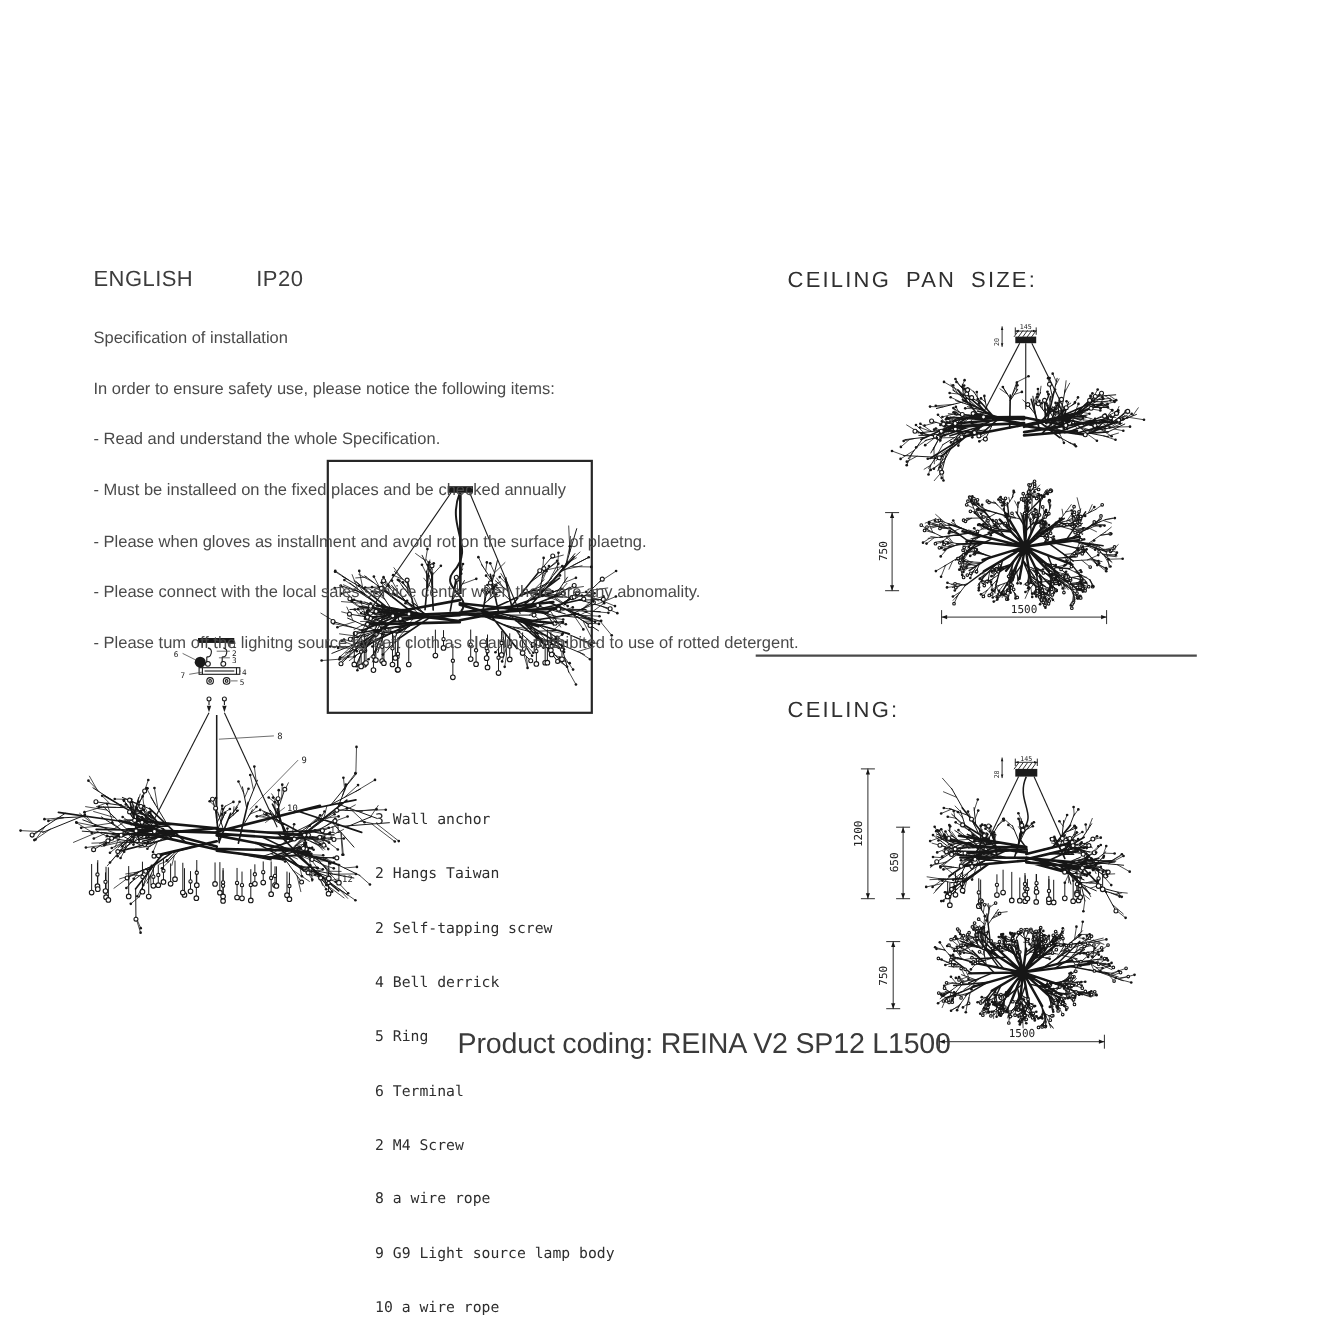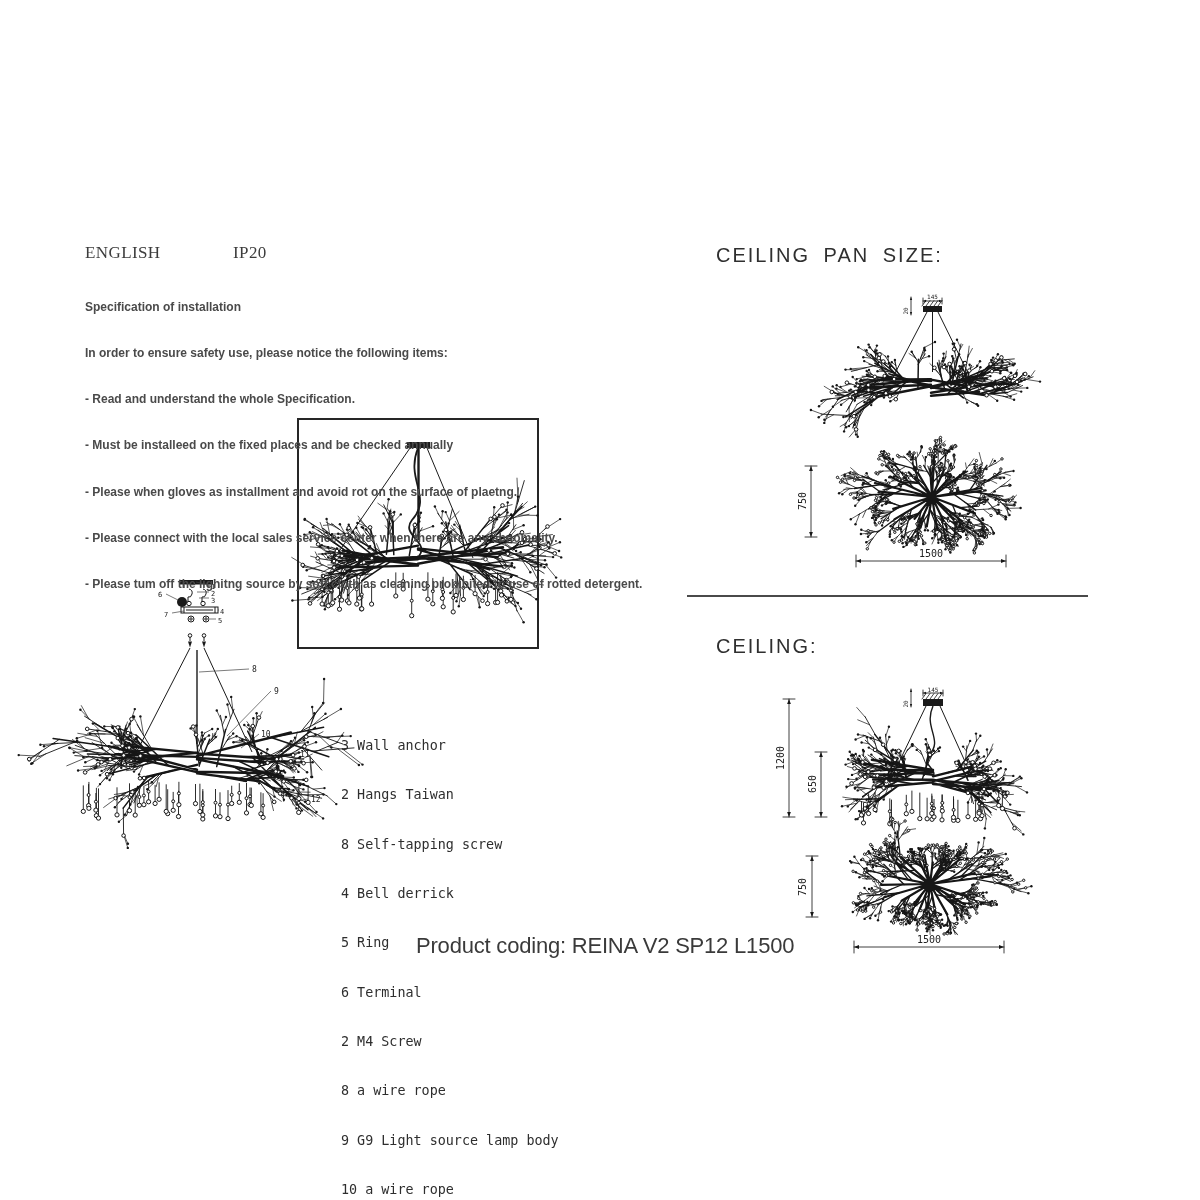--- a/index.html
+++ b/index.html
@@ -1,26 +1,26 @@
 <!DOCTYPE html>
 <html><head>
 <meta charset="utf-8">
 <style>
   html,body{margin:0;padding:0;background:#fff;}
   .sheet{position:relative;width:1200px;height:1200px;background:#ffffff;overflow:hidden;
          font-family:"Liberation Sans",sans-serif;color:#333;}
   #art{position:absolute;left:0;top:0;}
   .t{position:absolute;white-space:pre;}
-  .h1{font-size:17px;color:#3c3c3c;letter-spacing:.4px;font-family:Liberation Serif, serif;}
-  .spec{left:85px;top:269px;font-size:12px;line-height:15.4px;color:#4a4a4a;font-weight:bold;}
+  .h1{font-size:20px;color:#3c3c3c;letter-spacing:.4px;}
+  .spec{left:85px;top:269px;font-size:15px;line-height:15.4px;color:#4a4a4a;}
   .spec div{white-space:pre;}
   .parts{left:341px;top:705px;font-family:"DejaVu Sans Mono",monospace;
          font-size:13.4px;line-height:16.45px;color:#2e2e2e;}
   .cadTitle{font-size:20px;letter-spacing:2px;word-spacing:6px;color:#2f2f2f;}
-  .coding{left:416px;top:933px;font-size:22px;letter-spacing:-0.2px;color:#3a3a3a;}
+  .coding{left:416px;top:933px;font-size:26px;letter-spacing:-0.2px;color:#3a3a3a;}
   #art text{font-family:"DejaVu Sans Mono",monospace;fill:#222;}
   #art .dimtxt{font-size:10px;}
   #art .tinytxt{font-size:6px;}
   #art .callout{font-size:8px;}
   #art .callout-s{font-size:7px;}
 </style>
 </head>
 <body>
 
 <div class="sheet">
@@ -2193,21 +2193,21 @@
     <div>- Read and understand the whole Specification.</div>
     <div>- Must be installeed on the fixed places and be checked annually</div>
     <div>- Please when gloves as installment and avoid rot on the surface of plaetng.</div>
     <div>- Please connect with the local sales service center when there are any abnomality.</div>
     <div>- Please tum off the lighitng source by soft cloth as cleaning prohibited to use of rotted detergent.</div>
   </div>
 
   <div class="t parts">
     <div>3 Wall anchor</div>
     <div>2 Hangs Taiwan</div>
-    <div>8 Self-tapping screw</div>
+    <div>2 Self-tapping screw</div>
     <div>4 Bell derrick</div>
     <div>5 Ring</div>
     <div>6 Terminal</div>
     <div>2 M4 Screw</div>
     <div>8 a wire rope</div>
     <div>9 G9 Light source lamp body</div>
     <div>10 a wire rope</div>
     
     
   </div>

